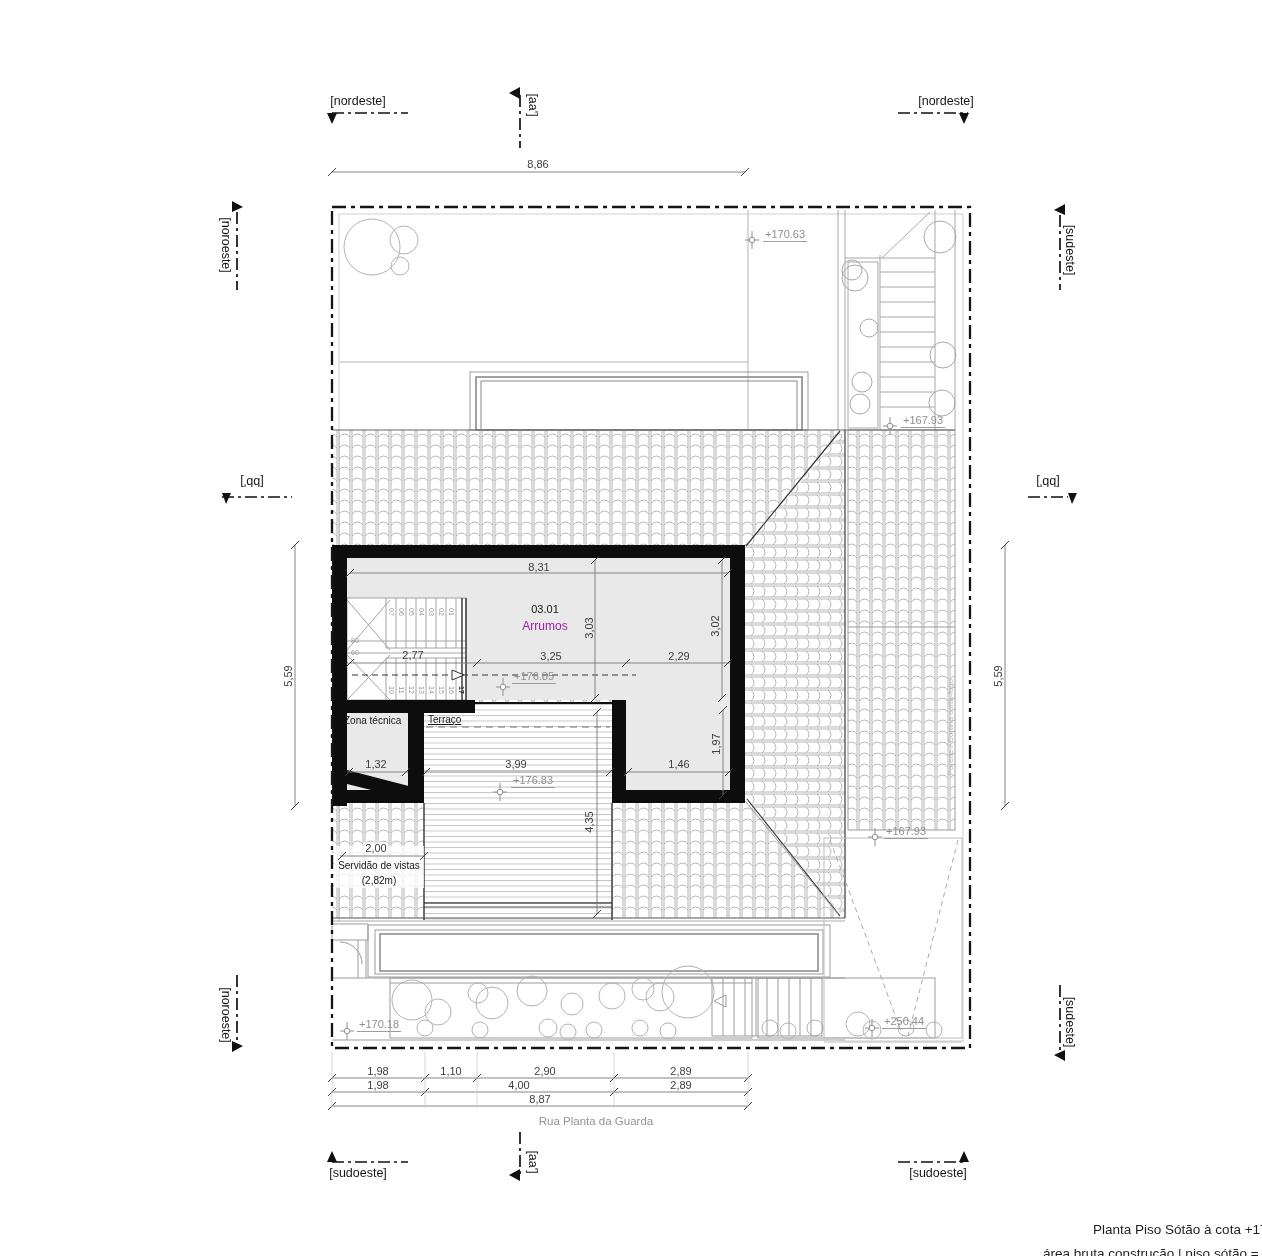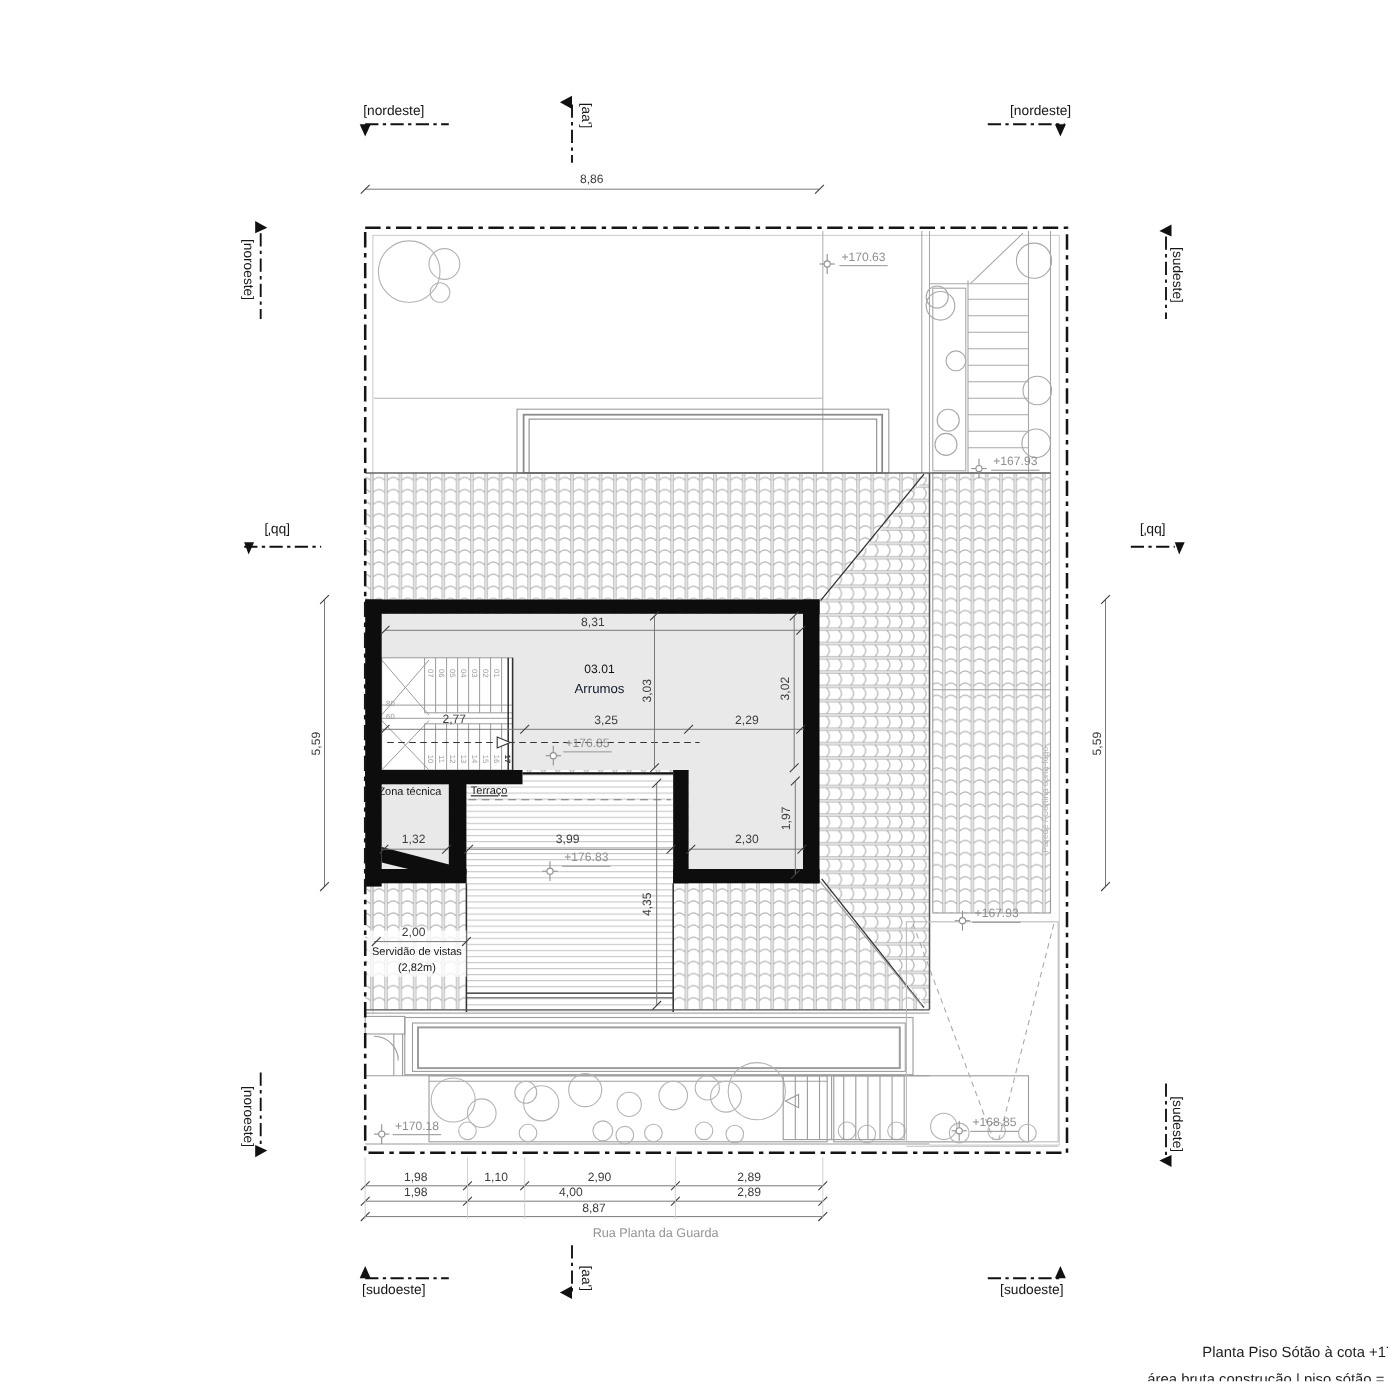--- a/index.html
+++ b/index.html
@@ -355,47 +355,47 @@
 <span class="t mk rR" style="left:533px;top:105px">[aa']</span>
 <span class="t mk rR" style="left:533px;top:1162px">[aa']</span>
 <span class="t mk rU" style="left:252px;top:482px">[bb']</span>
 <span class="t mk rU" style="left:1048px;top:482px">[bb']</span>
 
 <span class="t dim c" style="left:538px;top:164px">8,86</span>
 <span class="t dim rL" style="left:288px;top:676px">5,59</span>
 <span class="t dim rL" style="left:998px;top:676px">5,59</span>
 
 <span class="t dim b c" style="left:545px;top:609px;color:#111">03.01</span>
-<span class="t dim c" style="left:545px;top:626px;color:#0f172a;font-size:12px">Arrumos</span>
+<span class="t dim c" style="left:545px;top:626px;color:#a21caf;font-size:12px">Arrumos</span>
 <span class="t dim c" style="left:539px;top:567px">8,31</span>
 <span class="t dim rL" style="left:589px;top:628px">3,03</span>
 <span class="t dim rL" style="left:715px;top:626px">3,02</span>
 <span class="t dim c" style="left:413px;top:655px">2,77</span>
 <span class="t dim c" style="left:551px;top:656px">3,25</span>
 <span class="t dim c" style="left:679px;top:656px">2,29</span>
 <span class="t dim c" style="left:376px;top:764px">1,32</span>
 <span class="t dim c" style="left:516px;top:764px">3,99</span>
-<span class="t dim c" style="left:679px;top:764px">2,30</span>
+<span class="t dim c" style="left:679px;top:764px">1,46</span>
 <span class="t dim rL" style="left:716px;top:744px">1,97</span>
 <span class="t dim rL" style="left:589px;top:822px">4,35</span>
 <span class="t dim c halo" style="left:376px;top:848px">2,00</span>
 
 <span class="t sm" style="left:344px;top:716px">Zona técnica</span>
 <span class="t sm u" style="left:428px;top:715px">Terraço</span>
 <span class="t sm c" style="left:379px;top:866px">Servidão de vistas</span>
 <span class="t sm c" style="left:379px;top:881px">(2,82m)</span>
 <span class="t rL" style="left:951px;top:727px;font-size:8px;color:#b5b5b5">Parede / Cortina corta-fogo</span>
 
 <span class="t elev" style="left:763px;top:229px">+170.63</span>
 <span class="t elev" style="left:901px;top:415px">+167.93</span>
 <span class="t elev" style="left:512px;top:671px">+176.85</span>
 <span class="t elev" style="left:511px;top:775px">+176.83</span>
 <span class="t elev" style="left:884px;top:826px">+167.93</span>
 <span class="t elev" style="left:357px;top:1019px">+170.18</span>
-<span class="t elev" style="left:882px;top:1016px">+168.85</span>
+<span class="t elev" style="left:882px;top:1016px">+250.44</span>
 
 <span class="t tiny rR" style="left:391px;top:612px">07</span>
 <span class="t tiny rR" style="left:401px;top:612px">06</span>
 <span class="t tiny rR" style="left:411px;top:612px">05</span>
 <span class="t tiny rR" style="left:421px;top:612px">04</span>
 <span class="t tiny rR" style="left:431px;top:612px">03</span>
 <span class="t tiny rR" style="left:441px;top:612px">02</span>
 <span class="t tiny rR" style="left:451px;top:612px">01</span>
 <span class="t tiny rR" style="left:391px;top:690px">10</span>
 <span class="t tiny rR" style="left:401px;top:690px">11</span>

